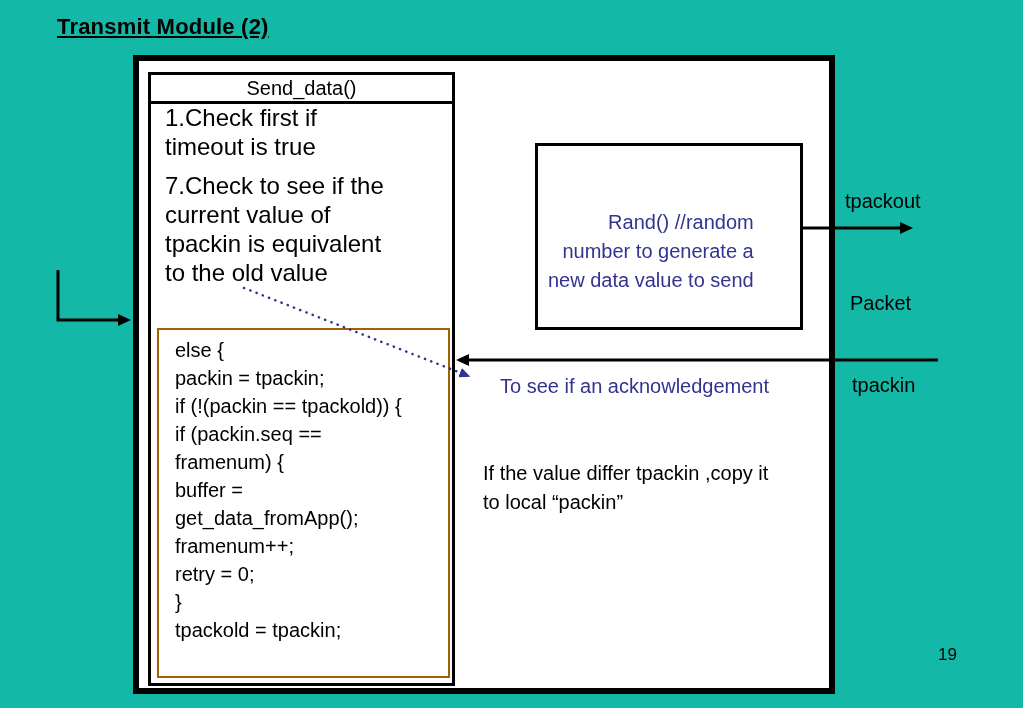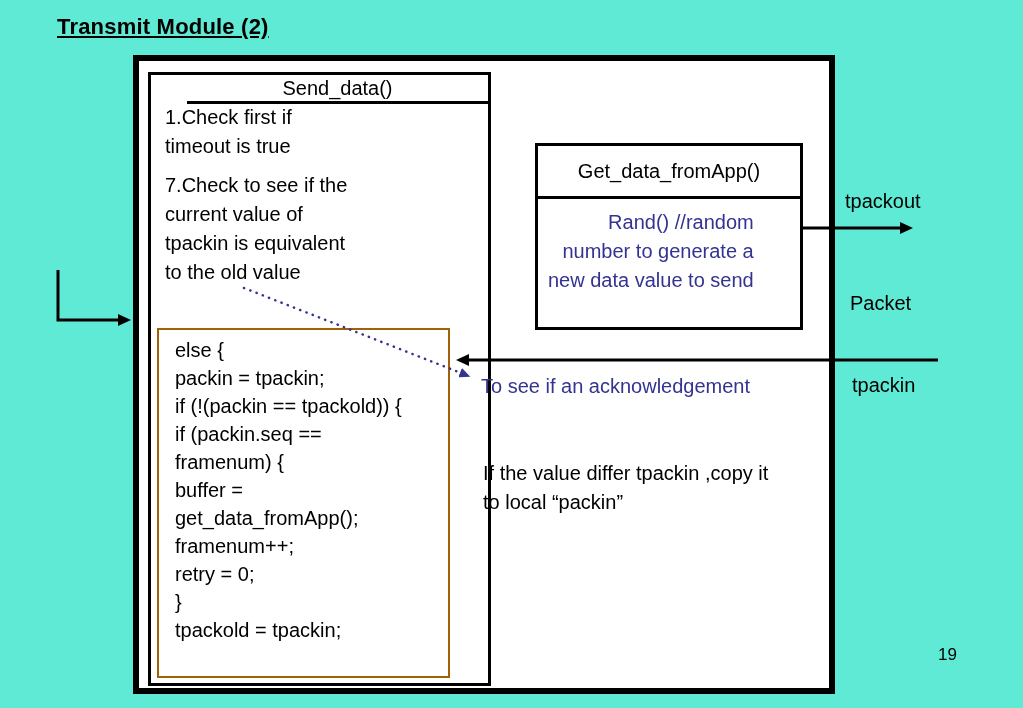--- a/index.html
+++ b/index.html
@@ -1,38 +1,38 @@
 <!DOCTYPE html>
 <html><head>
 <meta charset="utf-8">
 <style>
   html,body { margin:0; padding:0; background:#ffffff; }
   .canvas {
-    position:relative; width:1023px; height:708px; background:#5eead4;
+    position:relative; width:1023px; height:708px; background:#14b8a6;
     font-family:"Liberation Sans", sans-serif; color:#000; overflow:hidden;
   }
   .title {
     position:absolute; left:57px; top:14px;
     font-size:22px; font-weight:bold; text-decoration:underline;
     letter-spacing:0.2px;
   }
   .outer-box {
     position:absolute; left:133px; top:55px; width:690px; height:627px;
     border:6px solid #000; background:#fff;
   }
   .send-box {
     position:absolute; left:148px; top:72px; width:301px; height:608px;
-    border:3px solid #000; background:#fff;padding-left:36px;
+    border:3px solid #000; background:#fff;
   }
   .send-header {
     height:26px; border-bottom:3px solid #000;
     text-align:center; font-size:20px; line-height:26px;
   }
   .note {
-    position:absolute; left:14px; font-size:20px; line-height:29px;
+    position:absolute; left:14px; font-size:24px; line-height:29px;
     white-space:pre-line;
   }
   .note-1 { top:28px; }
   .note-2 { top:96px; }
   .code-box {
     position:absolute; left:6px; top:253px; width:273px; height:340px;
     border:2px solid #a16207; padding:6px 0 0 16px;
     font-size:20px; line-height:28px; white-space:pre-line; background:#fff;
   }
   .timer-box {
@@ -50,21 +50,21 @@
   }
   .get-body {
     position:absolute; left:10px; top:62px; font-size:20px; line-height:29px;
     white-space:pre-line; color:#333391;text-align:right;
   }
   .lbl { position:absolute; font-size:20px; }
   .lbl-tpackout { left:845px; top:190px; }
   .lbl-channel  { left:850px; top:292px; }
   .lbl-tpackin  { left:852px; top:374px; }
   .ack {
-    position:absolute; left:481px; font-size:20px; color:#333391;
+    position:absolute; left:500px; font-size:20px; color:#333391;
   }
   .ack-1 { top:375px; }
   .ack-2 { top:417px; }
   .differ {
     position:absolute; left:483px; top:459px; font-size:20px; line-height:29px;
     white-space:pre-line;
   }
   .pageno { position:absolute; left:938px; top:645px; font-size:17px; }
   .overlay {
     position:absolute; left:0; top:0; width:1023px; height:708px;
@@ -96,21 +96,20 @@
 buffer =
 get_data_fromApp();
 framenum++;
 retry = 0;
 }
 tpackold = tpackin;</div>
   </div>
 
 
   <div class="get-box">
-    <div class="get-header">Get_data_fromApp()</div>
     <div class="get-body">Rand() //random
 number to generate a
 new data value to send</div>
   </div>
 
   <div class="lbl lbl-tpackout">tpackout</div>
   <div class="lbl lbl-channel">Packet</div>
   <div class="lbl lbl-tpackin">tpackin</div>
 
   <div class="ack ack-1">To see if an acknowledgement</div>

